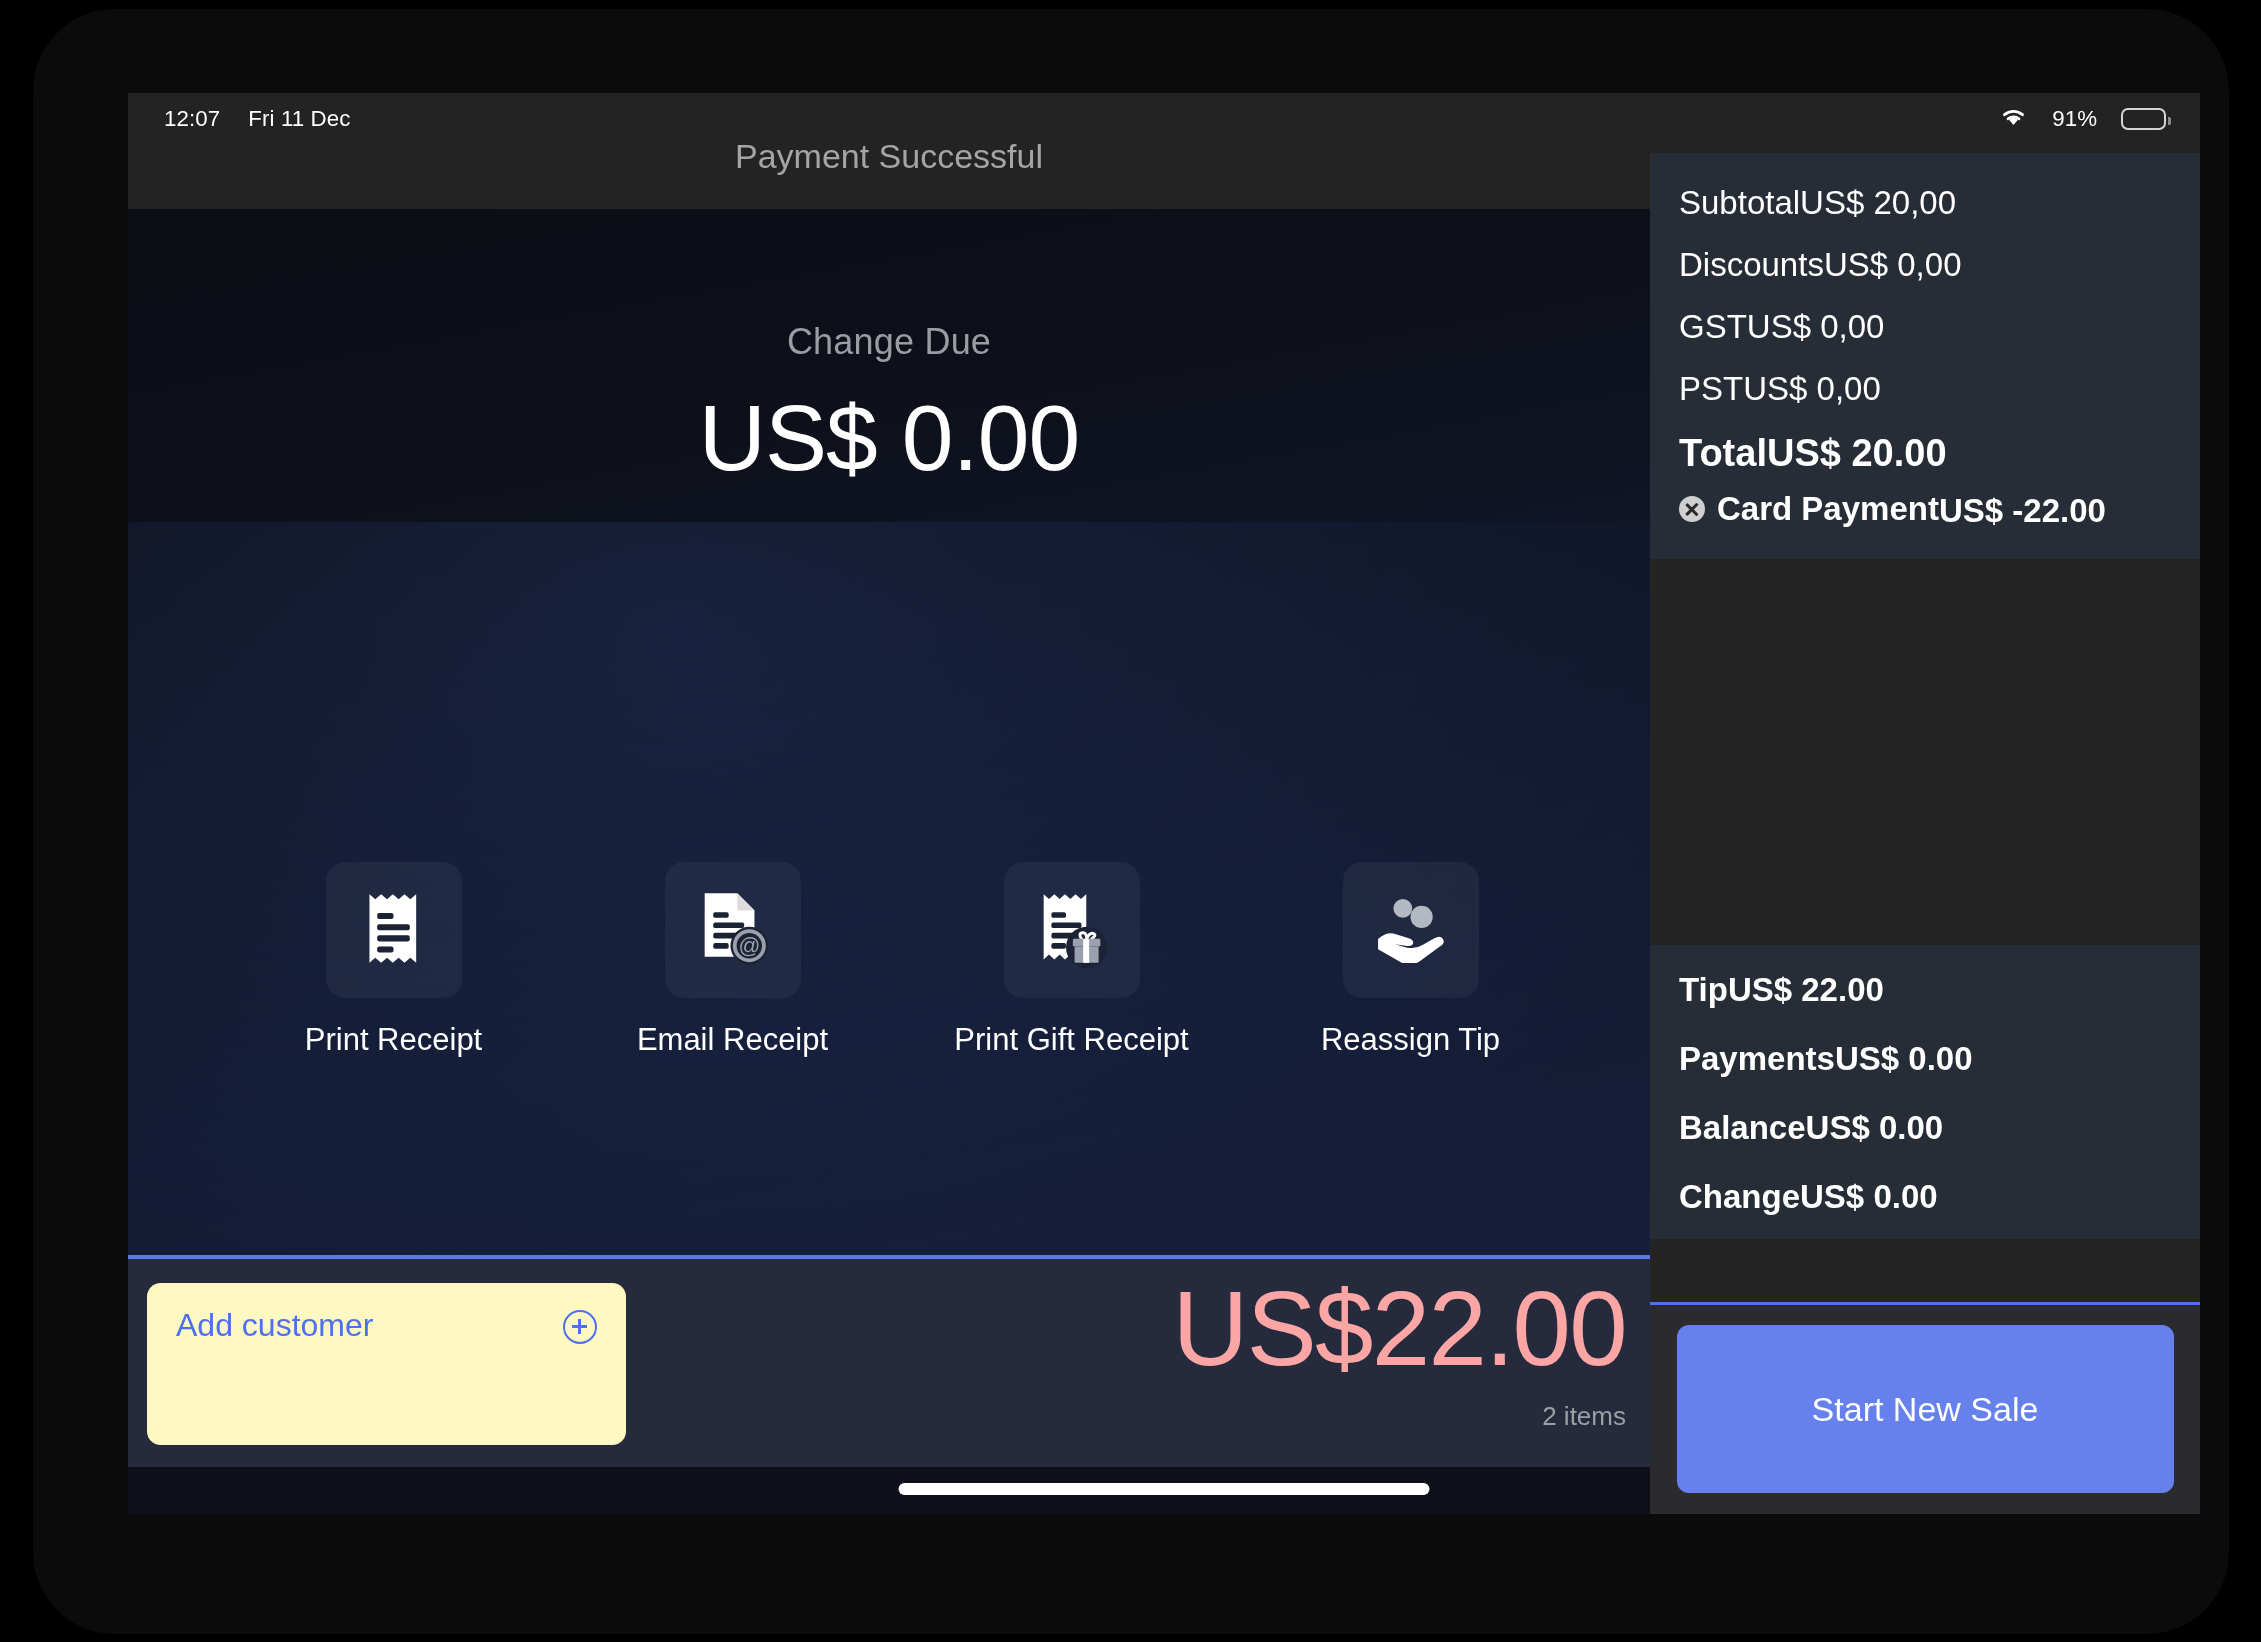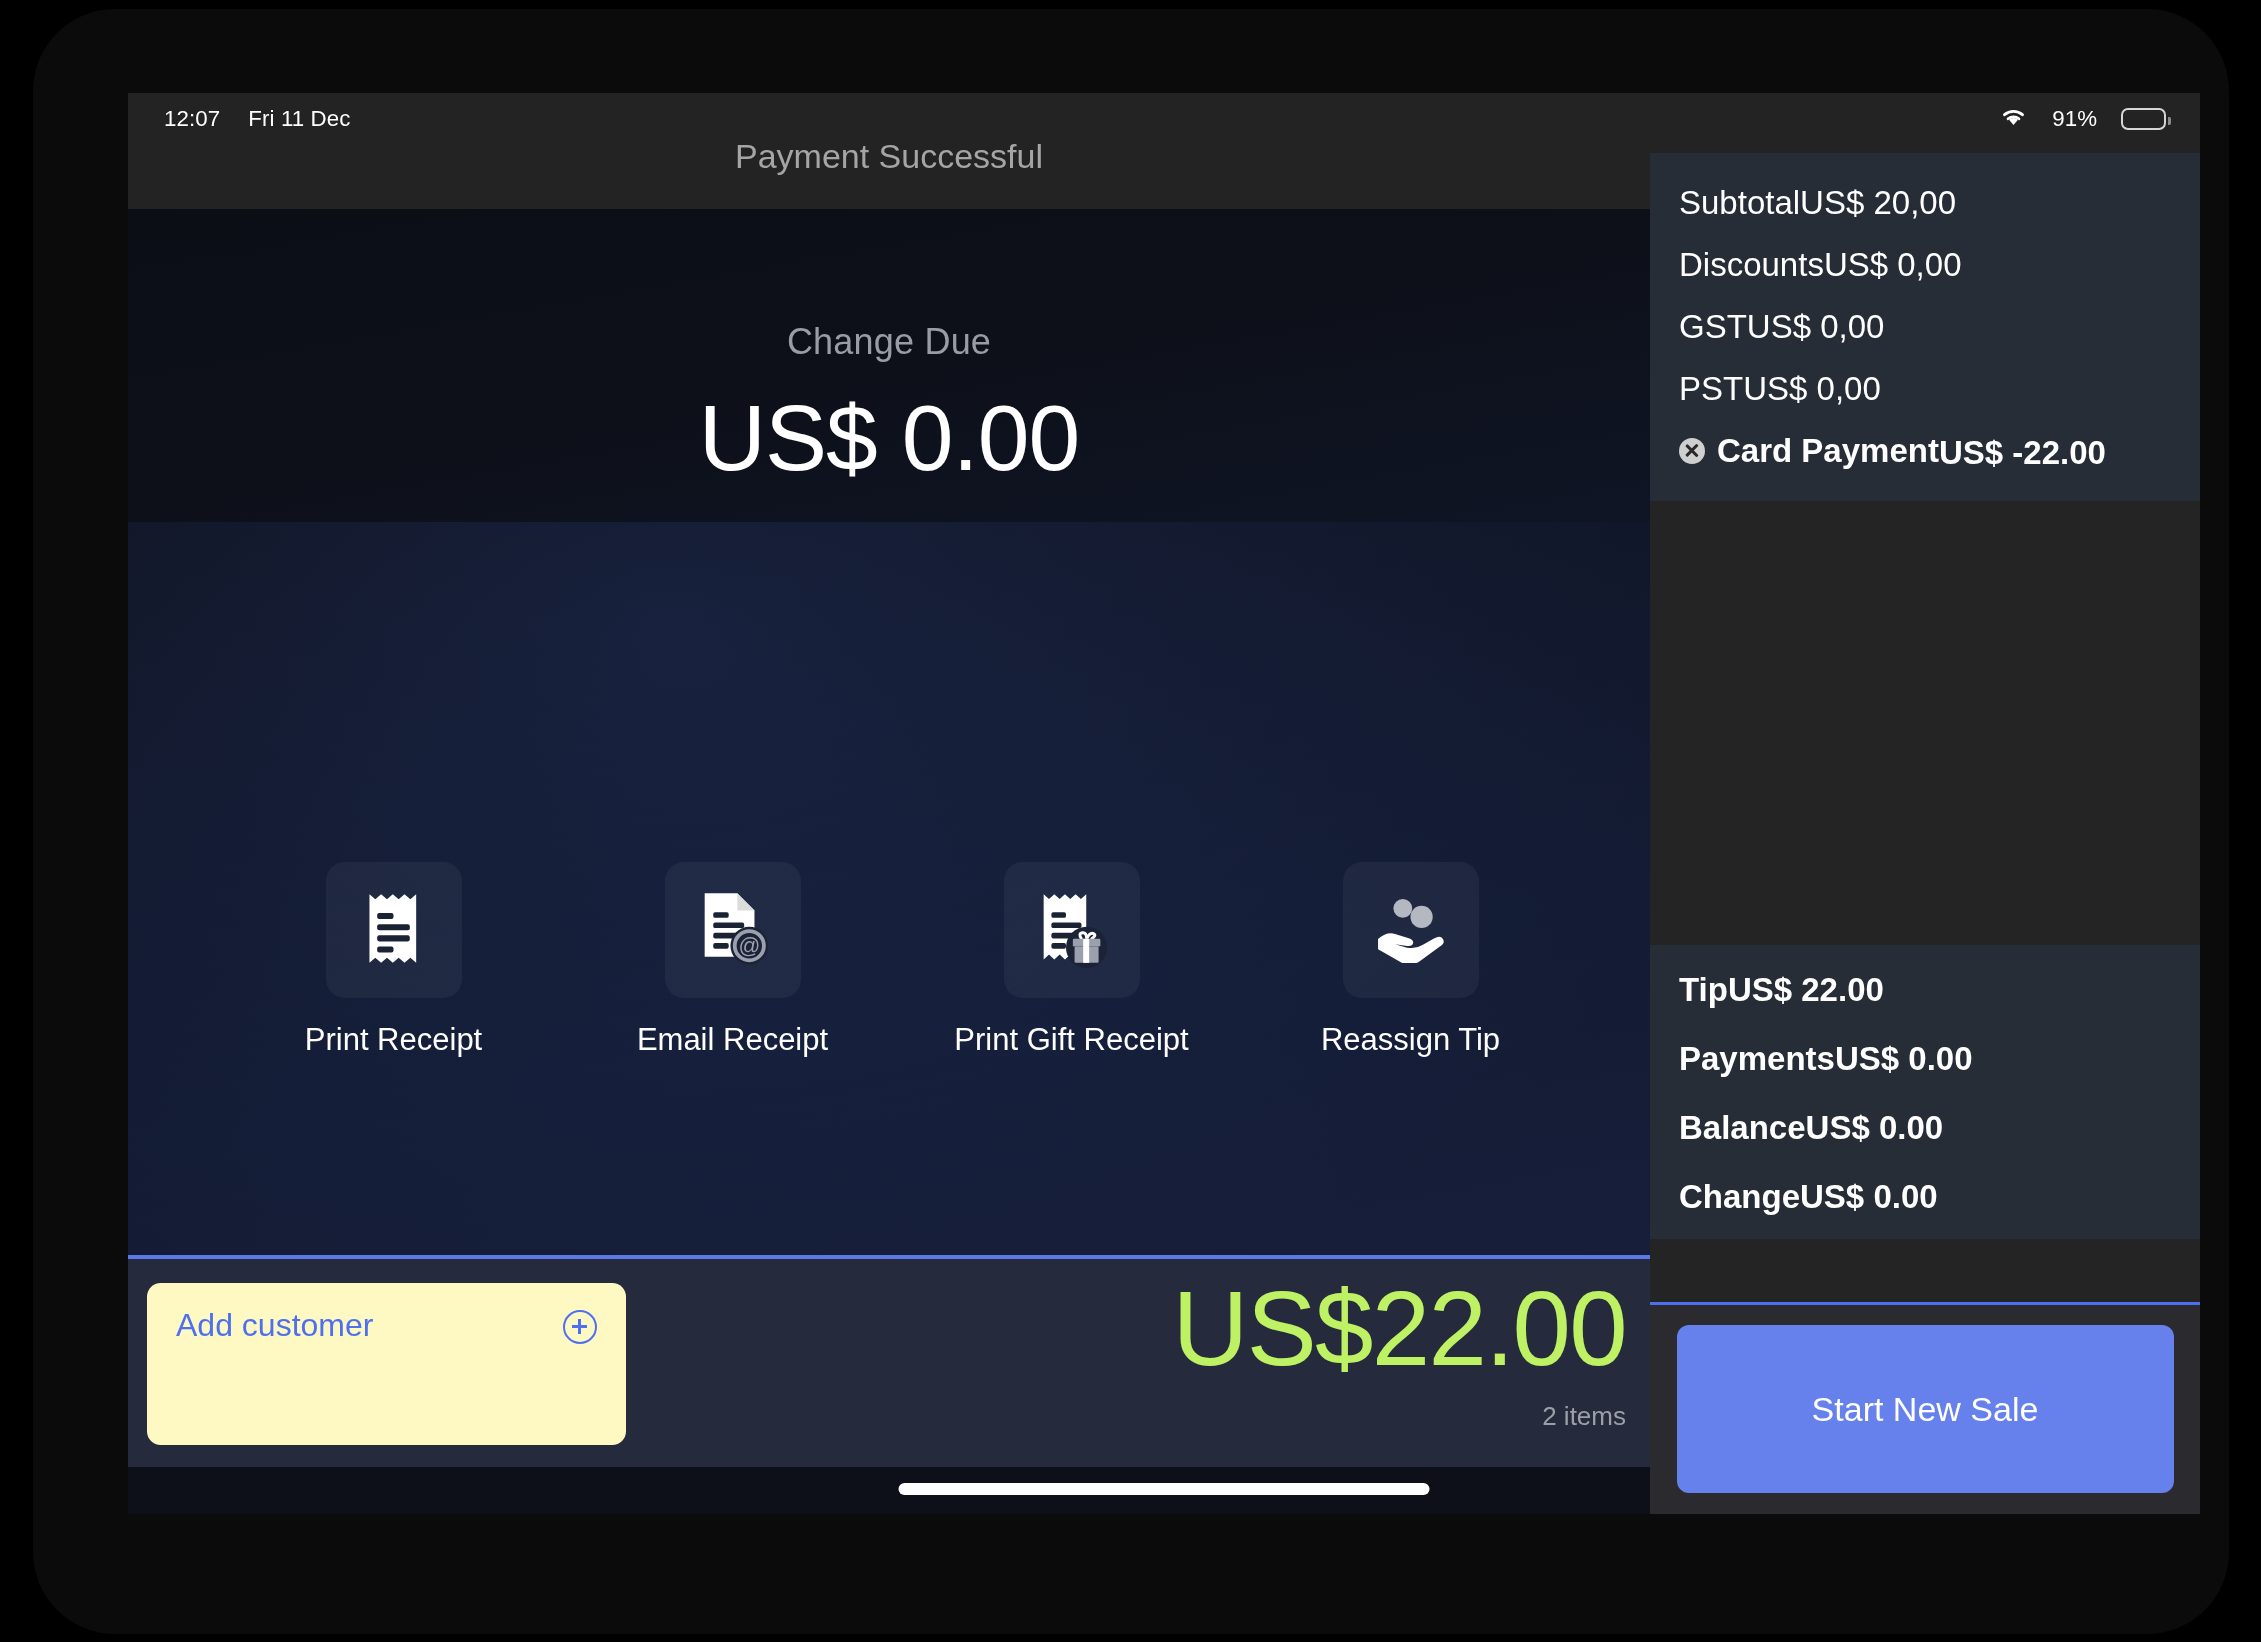--- a/index.html
+++ b/index.html
@@ -180,21 +180,21 @@
   }
   .plus-circle::before { left: 6.9px; top: 13.3px; width: 15.5px; height: 2.6px; }
   .plus-circle::after  { top: 6.9px; left: 13.3px; height: 15.5px; width: 2.6px; }
 
   #grand-total-block {
     position: absolute;
     right: 24px; top: 12px;
     text-align: right;
   }
   #grand-total {
-    color: #bef264;
+    color: #fca5a5;
     font-size: 105px;
     letter-spacing: -1.7px;
     line-height: 1.1;
   }
   #item-count {
     color: #9d9fa6;
     font-size: 26px;
     margin-top: 15px;
   }
 
@@ -430,20 +430,24 @@
         </div>
         <div class="total-row">
           <span class="tr-label">GST</span>
           <span class="tr-value">US$ 0,00</span>
         </div>
         <div class="total-row">
           <span class="tr-label">PST</span>
           <span class="tr-value">US$ 0,00</span>
         </div>
 
+        <div class="total-row grand">
+          <span class="tr-label">Total</span>
+          <span class="tr-value">US$ 20.00</span>
+        </div>
 
         <div class="total-row payment">
           <span class="payment-label-wrap">
             <span class="remove-circle"></span>
             <span class="tr-label">Card Payment</span>
           </span>
           <span class="tr-value">US$ -22.00</span>
         </div>
       </div>
 

